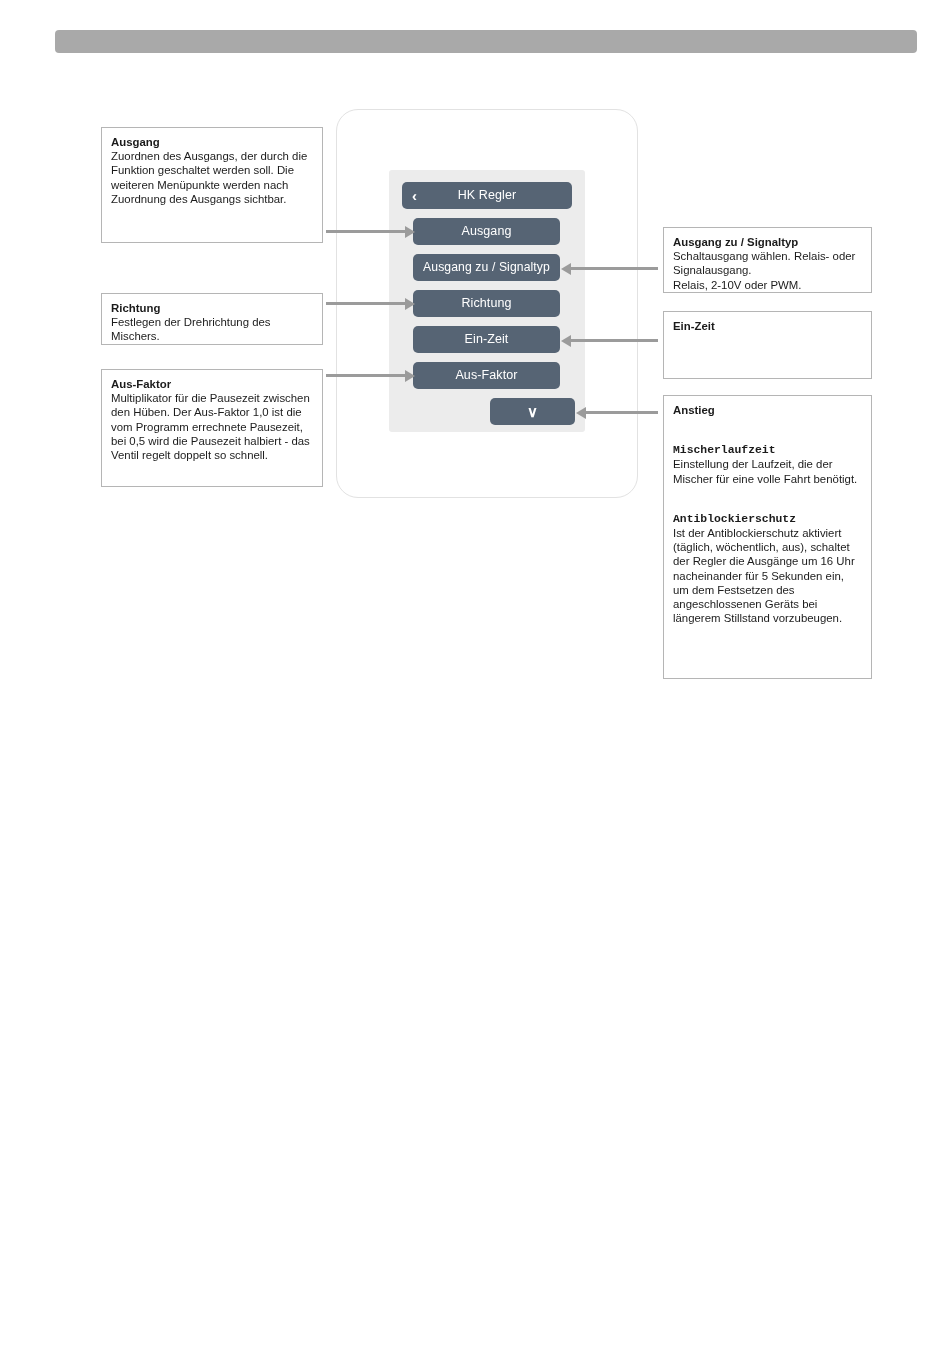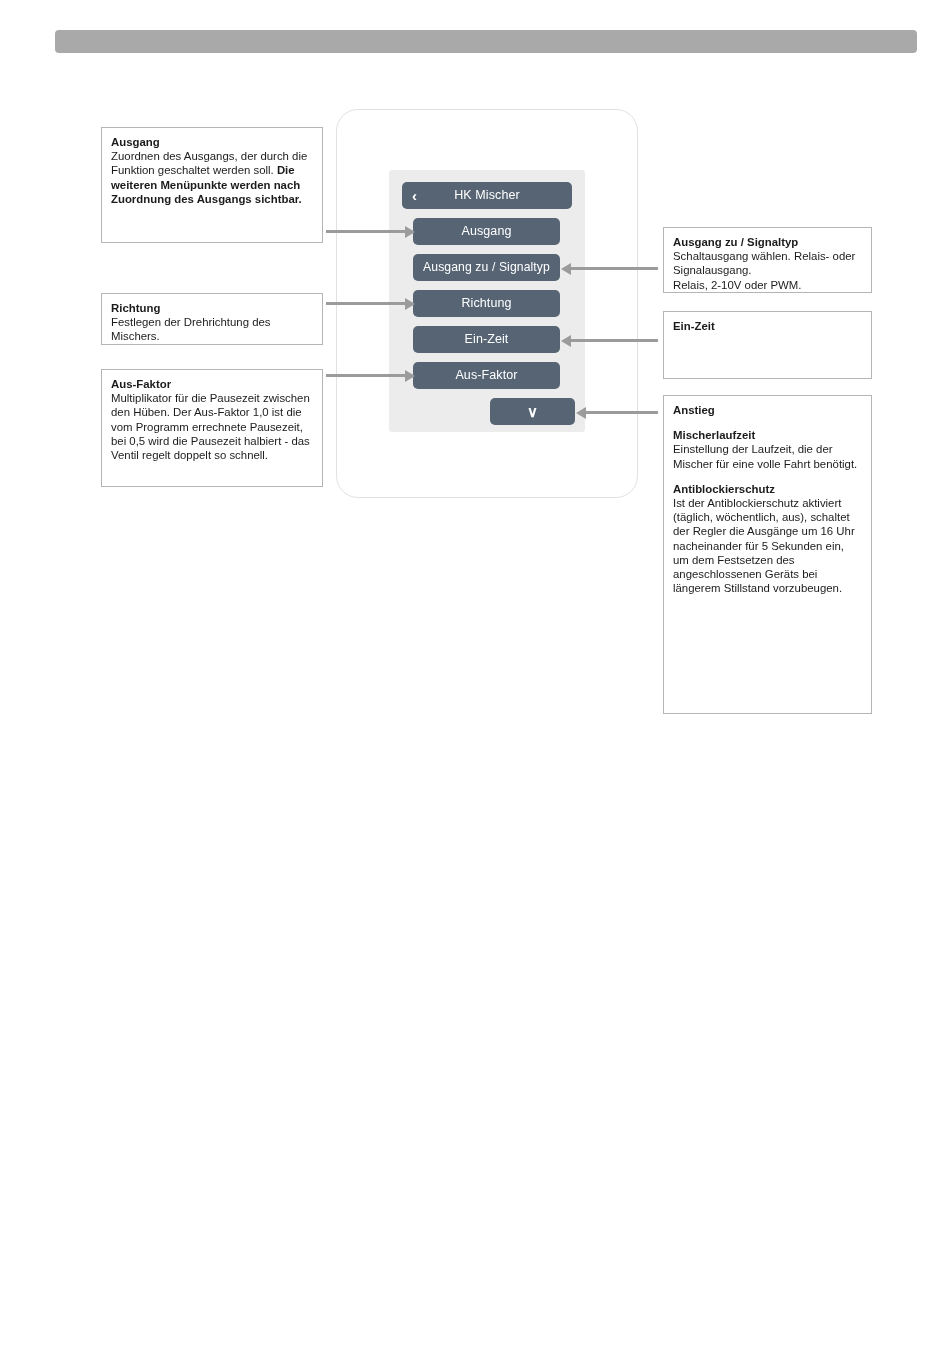--- a/index.html
+++ b/index.html
@@ -102,33 +102,33 @@
     padding: 7px 9px 8px 9px;
     font-size: 11.4px;
     line-height: 14.2px;
     color: #1b1b1b;
   }
   .callout .hd {
     font-weight: bold;
     display: block;
   }
   .callout .bd { display: block; }
-  .callout .bd.bold { font-weight: bold; }
+  .callout .bd.bold { font-weight: normal; }
   .callout .gap { display: block; height: 10px; }
-  .callout .sect { display: block; margin-top: 11px; }
+  .callout .sect { display: block; margin-top: 26px; font-family: Liberation Mono, monospace; }
 
   
   .c-ausgang    { left: 101px; top: 127px; width: 222px; height: 116px; }
   .c-richtung   { left: 101px; top: 293px; width: 222px; height: 52px;  }
   .c-ausfaktor  { left: 101px; top: 369px; width: 222px; height: 118px; }
 
   
   .c-signaltyp  { left: 663px; top: 227px; width: 209px; height: 66px;  }
   .c-einzeit    { left: 663px; top: 311px; width: 209px; height: 68px;  }
-  .c-anstieg    { left: 663px; top: 395px; width: 209px; height: 319px; }
+  .c-anstieg    { left: 663px; top: 395px; width: 209px; height: 284px; }
 
   
   .arrow {
     position: absolute;
     height: 3px;
     background: #9b9b9b;
   }
   .arrow .head {
     position: absolute;
     top: -4.5px;
@@ -158,21 +158,21 @@
 
 <div class="page">
 
   <div class="header-bar"></div>
 
   <div class="device-frame"></div>
   <div class="device-screen"></div>
 
   <div class="menu-btn title">
     <span class="back-chev">‹</span>
-    <span>HK Mischer</span>
+    <span>HK Regler</span>
   </div>
 
   <div class="menu-btn r1">Ausgang</div>
   <div class="menu-btn r2">Ausgang zu / Signaltyp</div>
   <div class="menu-btn r3">Richtung</div>
   <div class="menu-btn r4">Ein-Zeit</div>
   <div class="menu-btn r5">Aus-Faktor</div>
   <div class="menu-btn more">
     <span class="chev-down">∨</span>
   </div>

